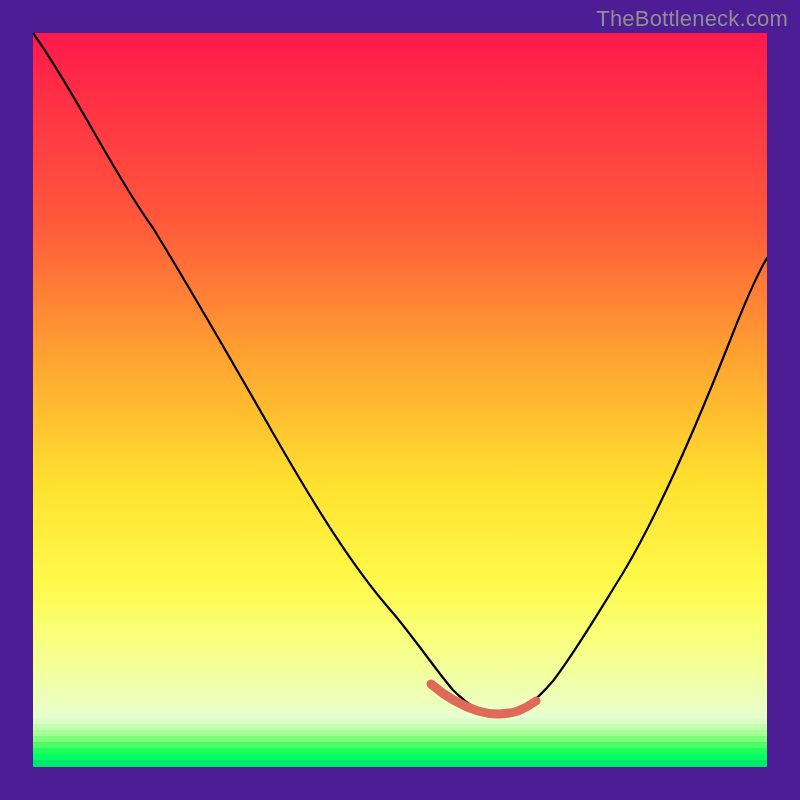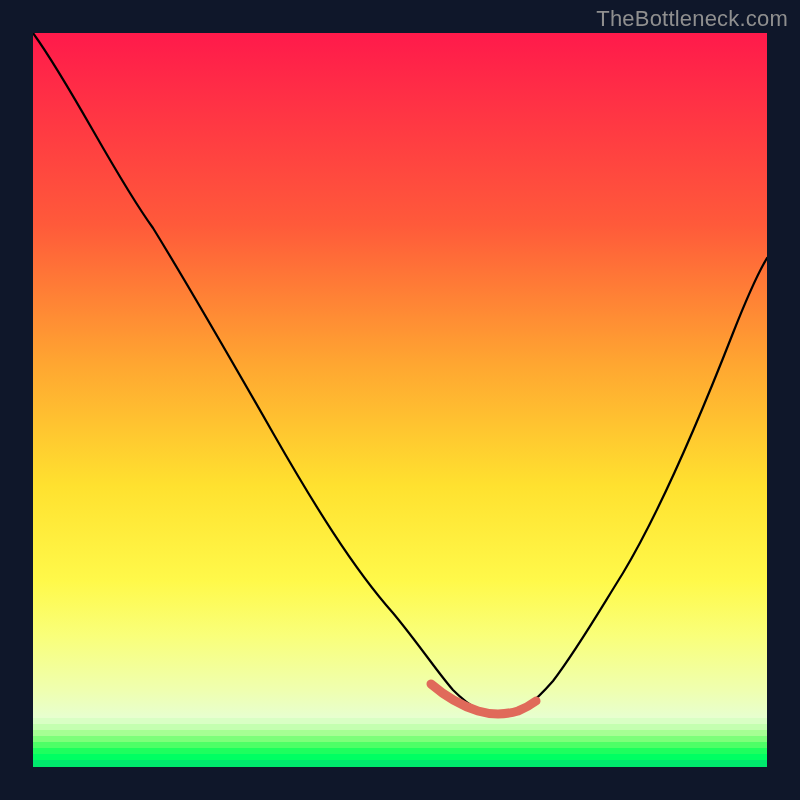--- a/index.html
+++ b/index.html
@@ -8,21 +8,21 @@
     width: 800px;
     height: 800px;
     background: #000;
     overflow: hidden;
     font-family: Arial, Helvetica, sans-serif;
   }
   .stage {
     position: relative;
     width: 800px;
     height: 800px;
-    background: #0f172a;
+    background: #4c1d95;
   }
   .plot-area {
     position: absolute;
     left: 33px;
     top: 33px;
     width: 734px;
     height: 734px;
     overflow: hidden;
   }
   

